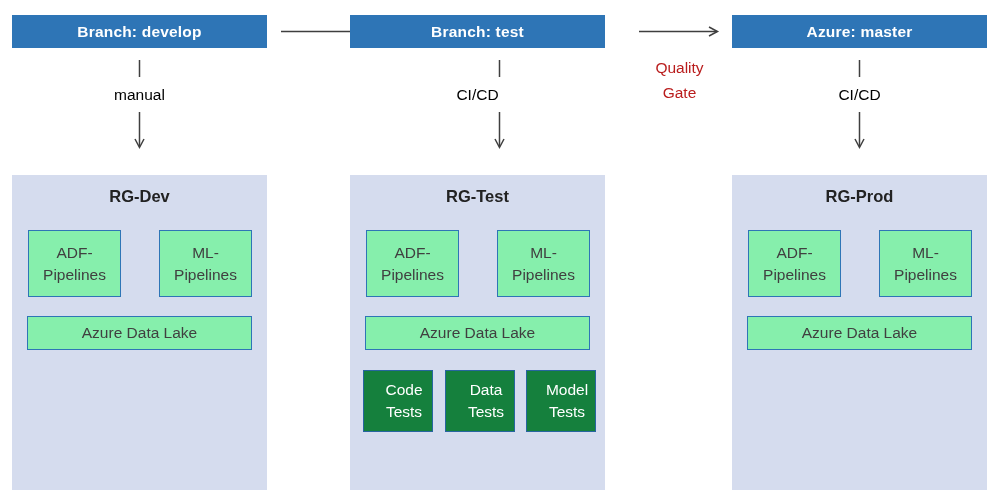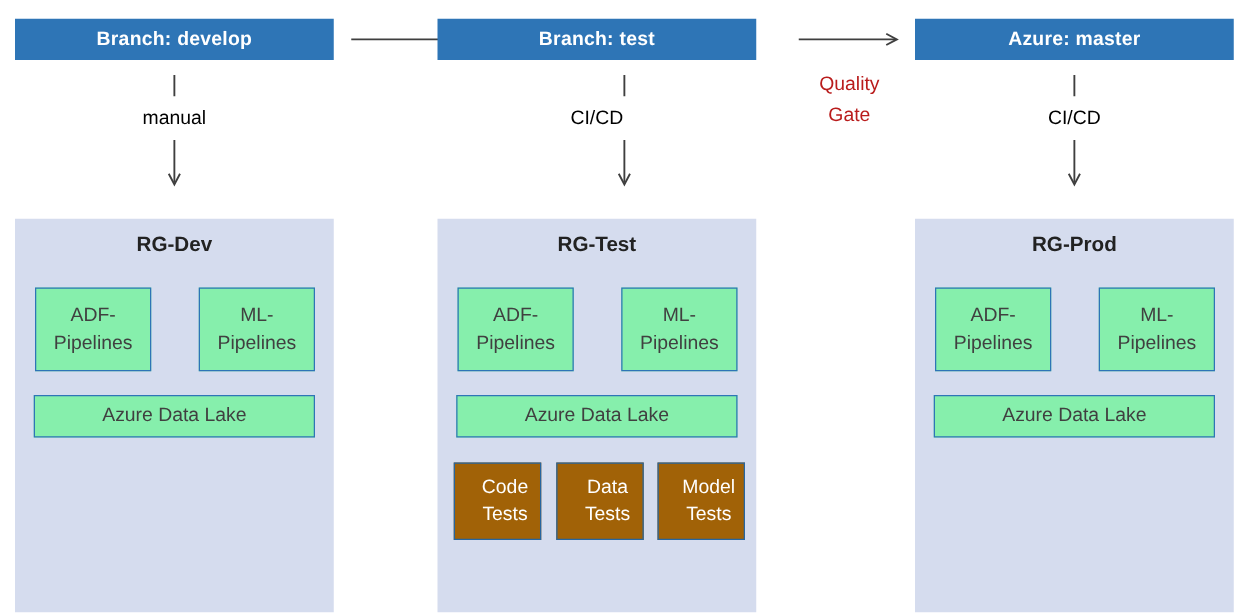--- a/index.html
+++ b/index.html
@@ -47,21 +47,21 @@
     display:flex;align-items:center;justify-content:center;
     color:#404040;font-size:15.5px;line-height:22px;text-align:center;
     white-space:pre-line;
   }
   .pipe-left {top:55px;left:16px;width:93px;height:67px;}
   .pipe-right{top:55px;left:147px;width:93px;height:67px;}
   .lake{top:141px;left:15px;width:225px;height:34px;}
 
   .blue-box{
     position:absolute;box-sizing:border-box;
-    background:#a16207;border:1.5px solid #27659F;
+    background:#15803d;border:1.5px solid #27659F;
     display:flex;align-items:center;justify-content:center;
     color:#ffffff;font-size:15.5px;line-height:22px;text-align:center;
     white-space:pre-line;
     padding-left:12px;
   }
   .test-1{top:195px;left:13px;width:70px;height:62px;}
   .test-2{top:195px;left:95px;width:70px;height:62px;}
   .test-3{top:195px;left:176px;width:70px;height:62px;}
   .uat{top:277px;left:15px;width:225px;height:34px;}
 

